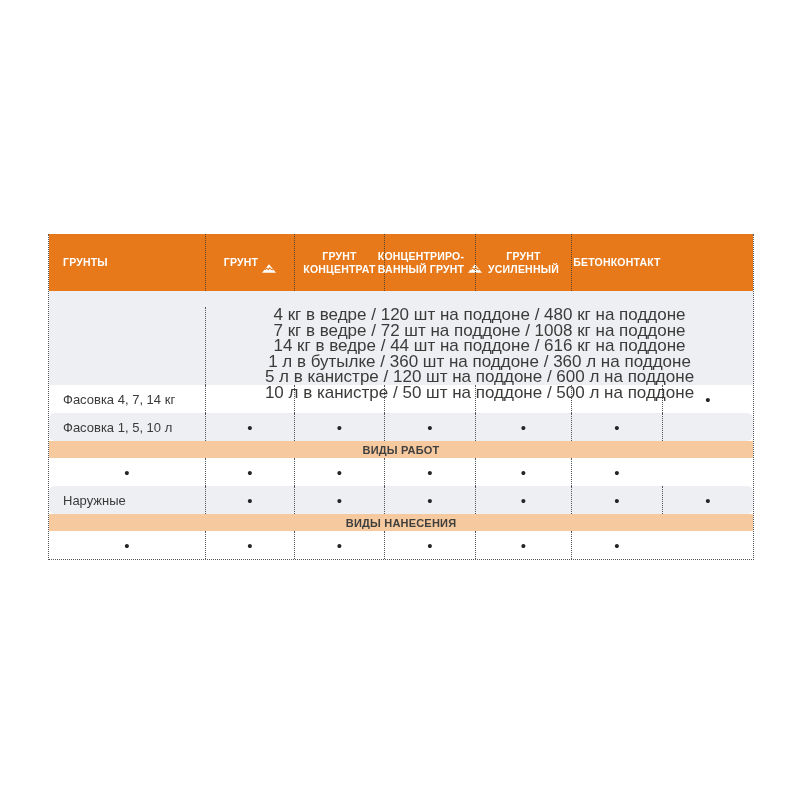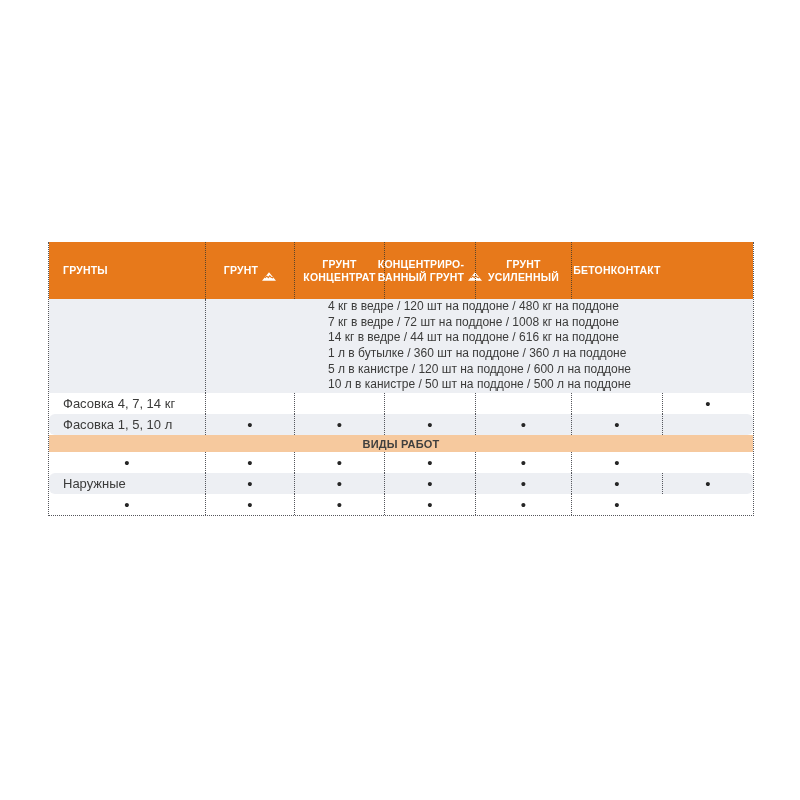--- a/index.html
+++ b/index.html
@@ -2,21 +2,21 @@
 <html><head>
 <meta charset="utf-8">
 <style>
   * { box-sizing: border-box; margin: 0; padding: 0; }
   html, body { width: 800px; height: 800px; background: #ffffff; }
   body { font-family: "Liberation Sans", sans-serif; position: relative; }
 
   .table-wrap {
     position: absolute;
     left: 48px;
-    top: 242px;
+    top: 234px;
     width: 706px;
     border-left: 1px dotted #55565c;
     border-right: 1px dotted #55565c;
     border-bottom: 1px dotted #55565c;
   }
 
   .row {
     display: grid;
     grid-template-columns: 156px 89px 90px 91px 96px 91px 91px;
     width: 704px;
@@ -50,28 +50,29 @@
     display: flex; align-items: center; justify-content: center;
     font-size: 15px; color: #262626;
   }
   .body .cell + .cell { border-left: 1px dotted #55565c; }
 
   
   .row.packaging { background: #edeff3; height: 94px; }
   .row.packaging .merged {
     grid-column: 2 / -1;
     display: flex; align-items: center; justify-content: center;
-    text-align: left;
-    font-size: 12px; line-height: 15.6px; color: #3b3b3a;
+    text-align: center;
+    font-size: 17px; line-height: 15.6px; color: #3b3b3a;
     white-space: pre-line;
     border-left: 1px dotted #55565c;
+    margin-top: 16px;
   }
 
   
-  .row.data { height: 21px; background: #ffffff; }
+  .row.data { height: 28px; background: #ffffff; }
   .row.data.alt { background: #edeff3; border-radius: 6px; }
 
   
   .band {
     width: 704px; height: 17px;
     background: #f6c99e;
     display: flex; align-items: center; justify-content: center;
     font-size: 11px; font-weight: bold; color: #3f3f3e;
     letter-spacing: 0.2px;
   }
@@ -160,20 +161,21 @@
   <div class="row data alt body">
     <div class="cell label-cell">Наружные</div>
     <div class="cell mark-cell">•</div>
     <div class="cell mark-cell">•</div>
     <div class="cell mark-cell">•</div>
     <div class="cell mark-cell">•</div>
     <div class="cell mark-cell">•</div>
     <div class="cell mark-cell">•</div>
   </div>
 
+  <div class="band">ВИДЫ НАНЕСЕНИЯ</div>
 
   <div class="row data body">
     <div class="cell mark-cell">•</div>
     <div class="cell mark-cell">•</div>
     <div class="cell mark-cell">•</div>
     <div class="cell mark-cell">•</div>
     <div class="cell mark-cell">•</div>
     <div class="cell mark-cell">•</div>
   </div>
 

